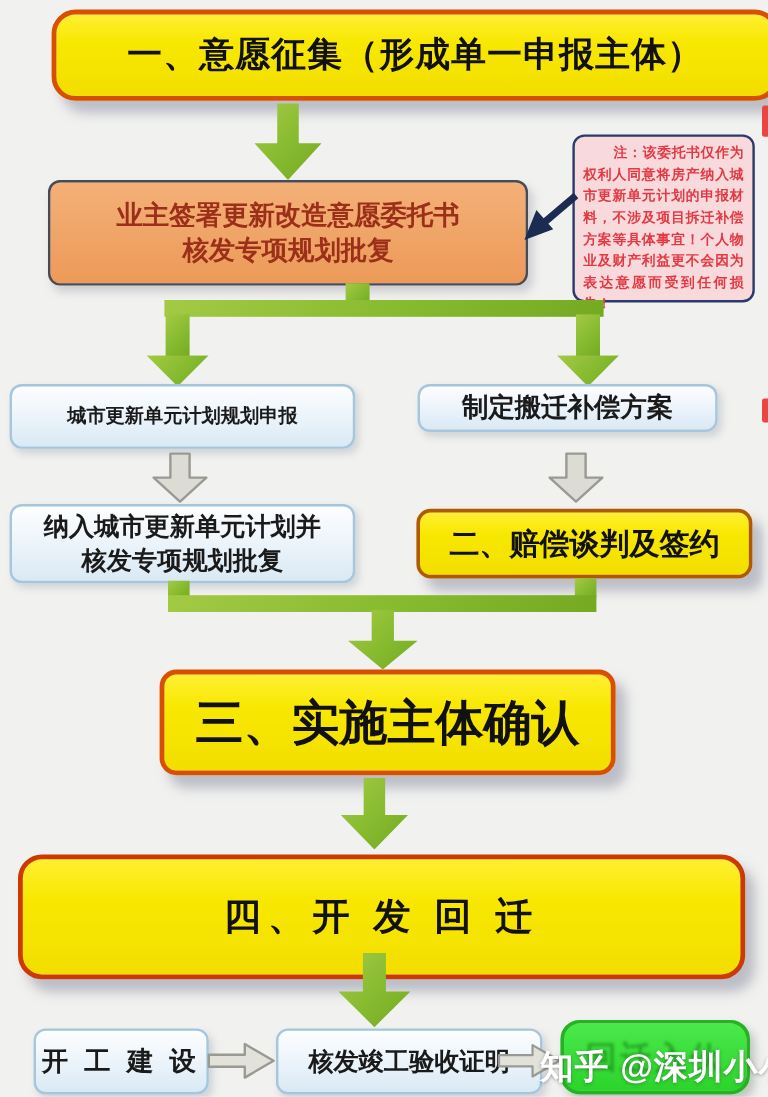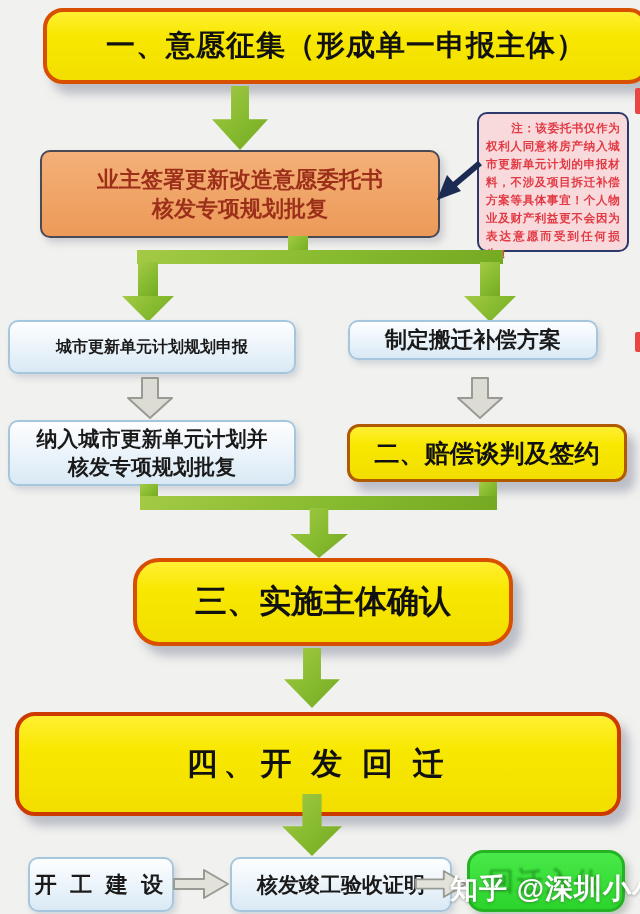--- a/index.html
+++ b/index.html
@@ -13,21 +13,21 @@
   
   .ybox{
     background:linear-gradient(180deg,#ffef33 0%,#f8e800 35%,#f2de00 100%);
     border:4px solid #d94f00;border-radius:20px;
     box-shadow:8px 10px 10px rgba(135,140,160,.5);
     display:flex;align-items:center;justify-content:center;
     text-align:center;color:#111;font-weight:bold;
   }
   #step1{left:15px;top:8px;width:606px;height:76px;font-size:29px;letter-spacing:1px;margin-left:28px;}
   #step2{left:347px;top:424px;width:280px;height:58px;font-size:25px;border-width:3px;border-color:#b05a00;border-radius:12px;}
-  #step3{left:133px;top:558px;width:380px;height:88px;font-size:32px;border-radius:26px;}
+  #step3{left:133px;top:558px;width:380px;height:88px;font-size:40px;border-radius:14px;}
   #step4{left:15px;top:712px;width:606px;height:104px;font-size:31px;letter-spacing:6px;border-color:#cc3a00;}
 
   
   #consent{
     left:40px;top:150px;width:400px;height:88px;
     background:linear-gradient(180deg,#f4b078,#ec9a58);
     border:2px solid #4a4a55;border-radius:10px;
     box-shadow:4px 5px 7px rgba(140,140,155,.35);
     display:flex;flex-direction:column;align-items:center;justify-content:center;
     color:#9c2f1a;font-weight:bold;line-height:29px;text-align:center;

